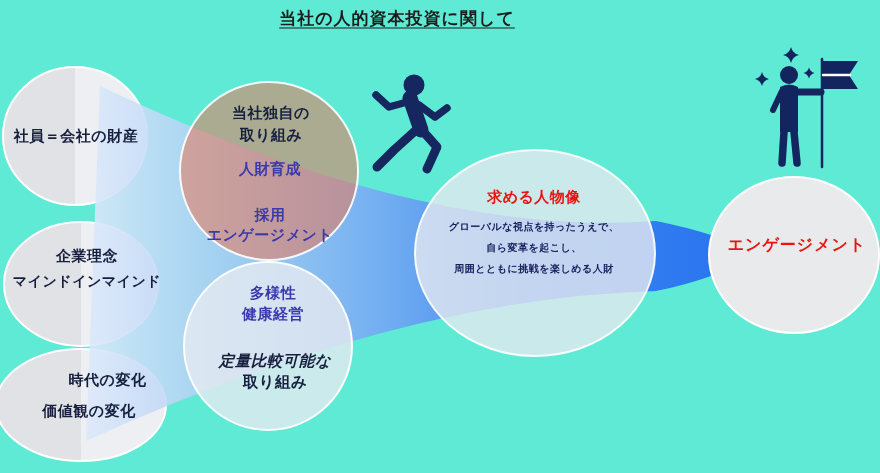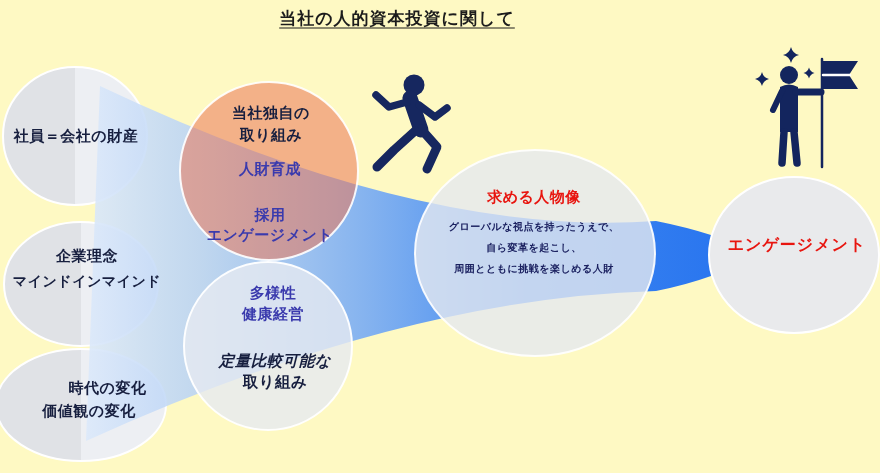--- a/index.html
+++ b/index.html
@@ -1,19 +1,19 @@
 <!DOCTYPE html>
 <html><head>
 <meta charset="utf-8">
 <style>
   html,body { margin:0; padding:0; background:#ffffff; }
   #canvas {
     position:relative;
     width:880px; height:473px;
-    background:#fef9c3;
+    background:#5eead4;
     overflow:hidden;
     font-family:"DejaVu Sans","Liberation Sans",sans-serif;
   }
   #diagram-svg { position:absolute; left:0; top:0; }
   .t {
     position:absolute;
     transform:translate(-50%,-50%);
     white-space:nowrap;
     font-weight:bold;
     line-height:1;
@@ -93,21 +93,21 @@
     </g>
   </svg>
 
   <div class="t title" style="left:397px; top:18px;">当社の人的資本投資に関して</div>
 
   <div class="t dark" style="left:76px; top:136px;">社員＝会社の財産</div>
 
   <div class="t dark" style="left:87px; top:256px;">企業理念</div>
   <div class="t dark" style="left:87px; top:281px; font-size:14px;">マインドインマインド</div>
 
-  <div class="t dark" style="left:89px; top:388px;padding-left:37px;">時代の変化</div>
+  <div class="t dark" style="left:89px; top:380px;padding-left:37px;">時代の変化</div>
   <div class="t dark" style="left:89px; top:411px;">価値観の変化</div>
 
   <div class="t dark" style="left:271px; top:113px;text-align:right;">当社独自の</div>
   <div class="t dark" style="left:271px; top:135px;">取り組み</div>
   <div class="t indigo" style="left:270px; top:169px;">人財育成</div>
   <div class="t indigo" style="left:270px; top:192px;margin-top:43px;">エンゲージメント</div>
   <div class="t indigo" style="left:270px; top:215px;">採用</div>
 
   <div class="t indigo" style="left:273px; top:293px;">多様性</div>
   <div class="t indigo" style="left:273px; top:314px;">健康経営</div>

